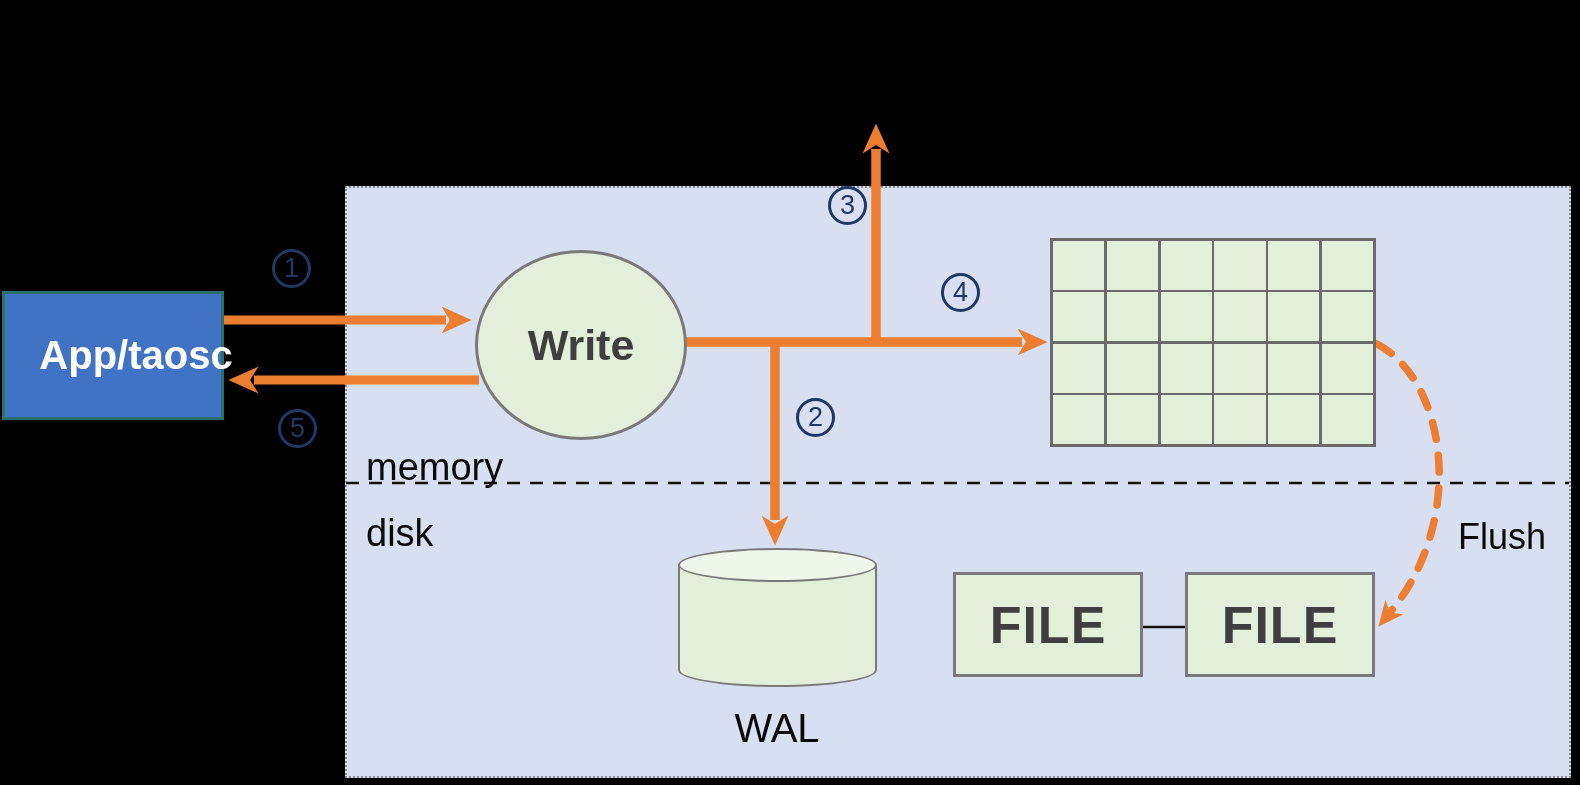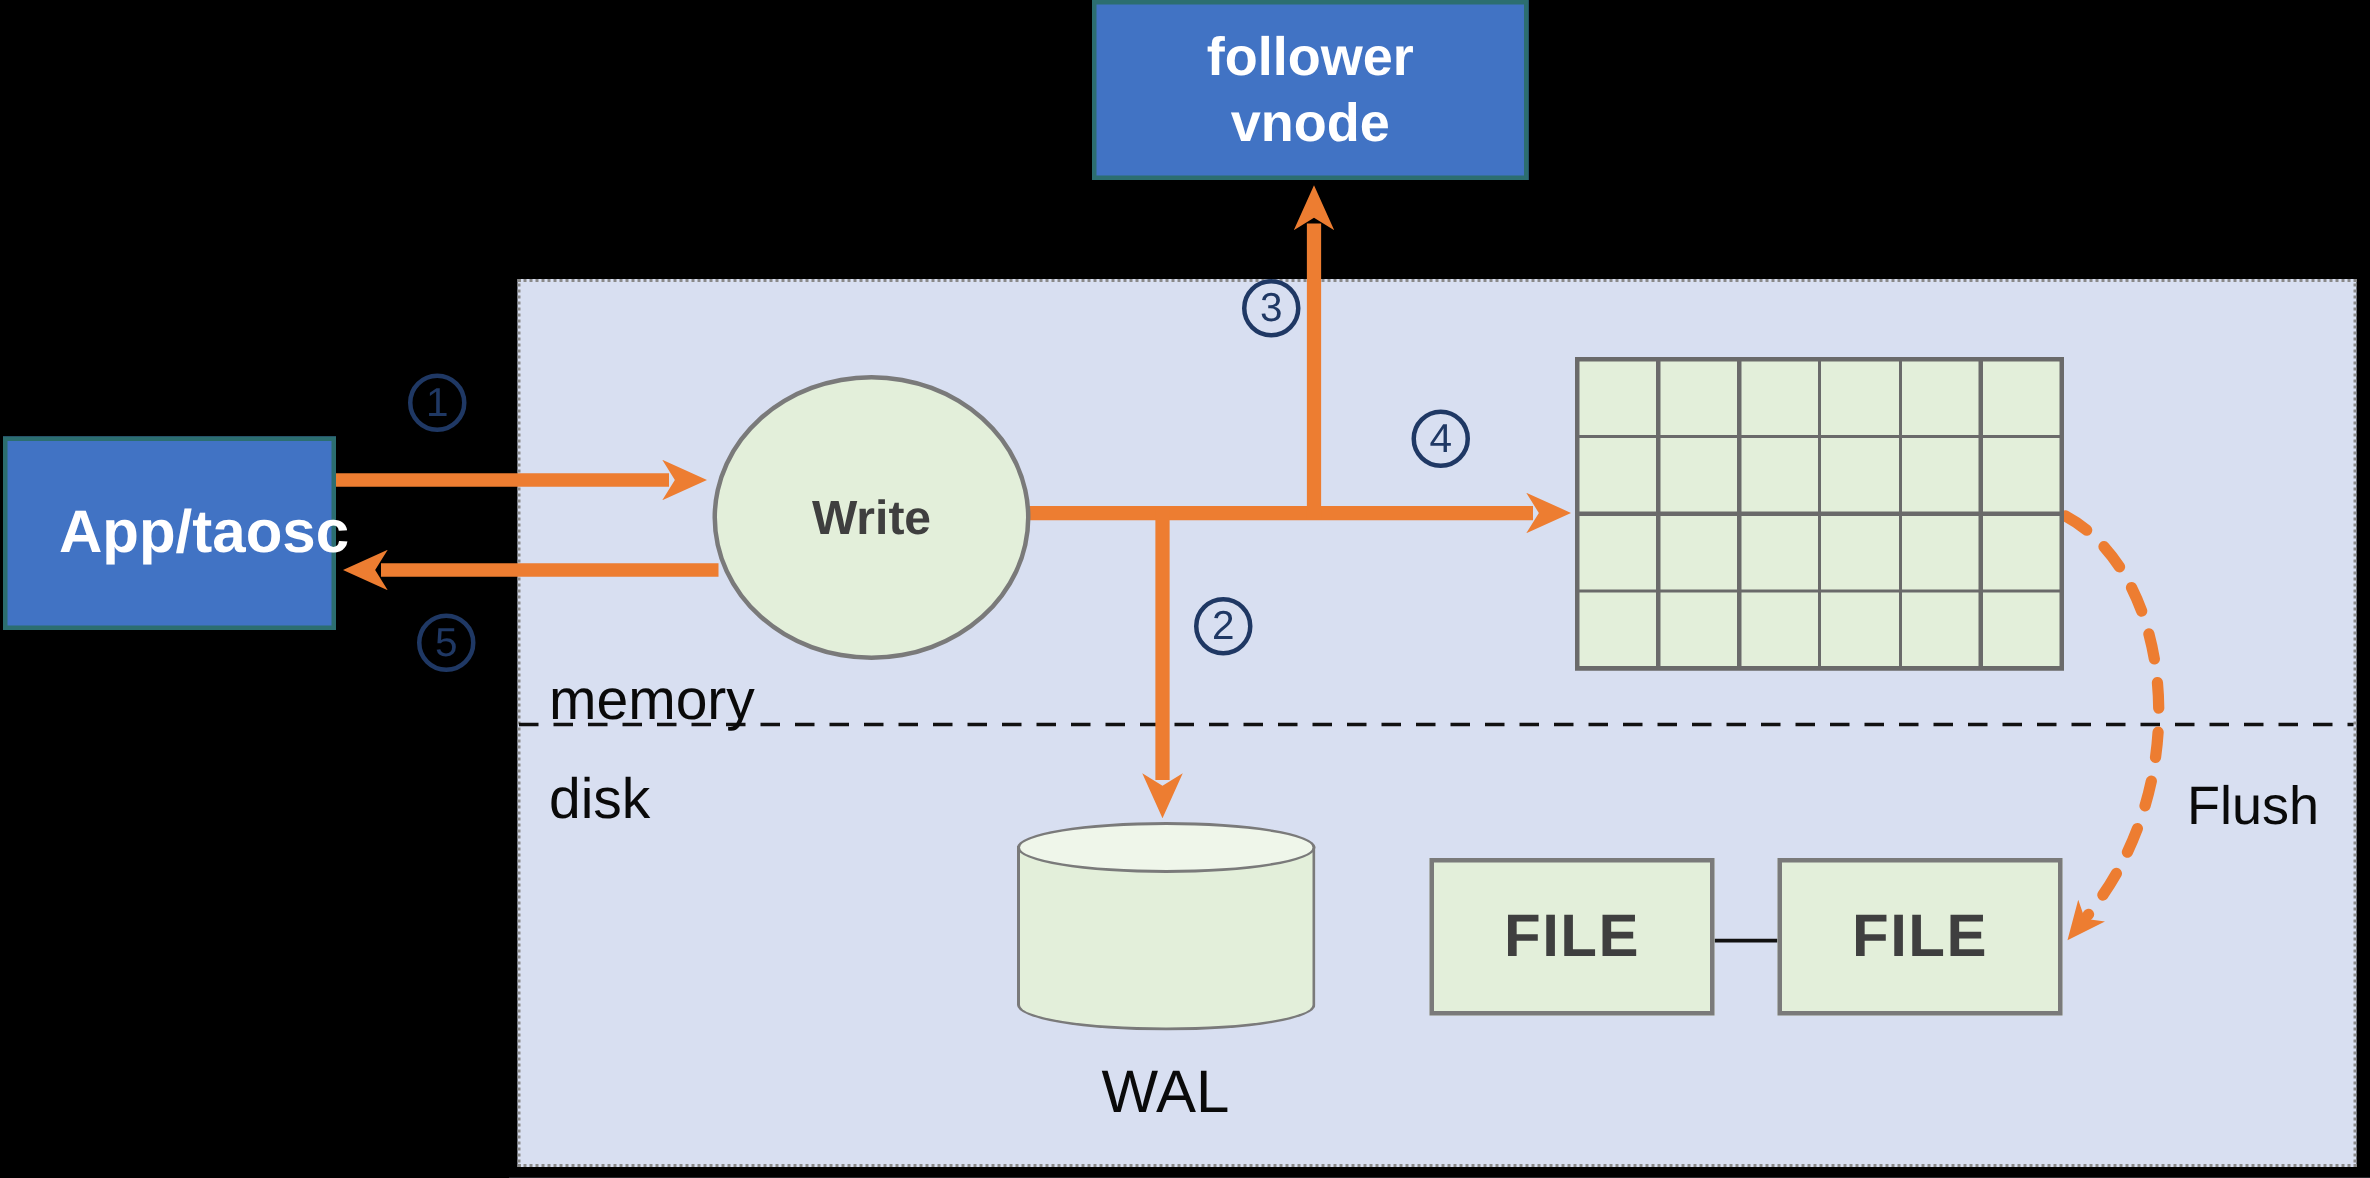--- a/index.html
+++ b/index.html
@@ -41,21 +41,21 @@
   .follower { left: 728px; top: 0; width: 291px; height: 120px; font-size: 36px; line-height: 44px; white-space: pre-line; }
   .app { left: 2px; top: 291px; width: 222px; height: 129px; font-size: 40px; padding-left: 46px; }
 
   .write-ellipse {
     position: absolute; box-sizing: border-box;
     left: 475px; top: 250px; width: 212px; height: 190px;
     background: var(--node-green, #E3EFDA);
     border: 3px solid var(--shape-border, #7A7A7A);
     border-radius: 50%;
     display: flex; align-items: center; justify-content: center;
-    color: var(--dark-text, #3F3F3F); font-weight: bold; font-size: 32px;
+    color: var(--dark-text, #3F3F3F); font-weight: bold; font-size: 43px;
     z-index: 4;
   }
 
   .memtable {
     position: absolute; box-sizing: border-box;
     left: 1050px; top: 238px; width: 326px; height: 209px;
     background: var(--grid-line, #6A6A6A);
     border: 3px solid var(--grid-line, #6A6A6A);
     display: grid; grid-gap: 2.5px;
     z-index: 4;
@@ -78,21 +78,21 @@
     border: 2.5px solid var(--shape-border, #7A7A7A);
     border-radius: 50%;
   }
 
   .file-box {
     position: absolute; box-sizing: border-box;
     width: 190px; height: 105px; top: 572px;
     background: var(--node-green, #E3EFDA);
     border: 3px solid var(--shape-border, #7A7A7A);
     display: flex; align-items: center; justify-content: center;
-    color: var(--dark-text, #3F3F3F); font-weight: bold; font-size: 40px;
+    color: var(--dark-text, #3F3F3F); font-weight: bold; font-size: 52px;
     letter-spacing: 1px;
     z-index: 4;
   }
   .file-left { left: 953px; }
   .file-right { left: 1185px; }
 
   .label { position: absolute; color: var(--black-text, #0A0A0A); z-index: 5; white-space: nowrap; }
   .memory-label { left: 366px; top: 446px; font-size: 38px; }
   .disk-label { left: 366px; top: 512px; font-size: 38px; }
   .wal-label { left: 777px; top: 706px; font-size: 40px; transform: translateX(-50%); }
@@ -140,24 +140,20 @@
 
     <line class="arrow" x1="685" y1="342" x2="1022" y2="342" stroke-width="9.5" marker-end="url(#head)"></line>
 
     <line class="arrow" x1="775" y1="338" x2="775" y2="520" stroke-width="9.5" marker-end="url(#head)"></line>
 
     <line class="arrow" x1="876" y1="346" x2="876" y2="149" stroke-width="9.5" marker-end="url(#head)"></line>
 
     <path class="arrow" d="M 1377 344 C 1448 382, 1465 520, 1392 610" stroke-width="7.5" stroke-dasharray="17 16" stroke-linecap="round" marker-end="url(#head-sm)"></path>
   </svg>
 
-  <div class="node-blue follower">
-    <span>follower
-vnode</span>
-  </div>
 
   <div class="node-blue app">
     <span>App/taosc</span>
   </div>
 
   <div class="write-ellipse">
     <span>Write</span>
   </div>
 
   <div class="memtable" style="grid-template-columns: repeat(6, 1fr);">

